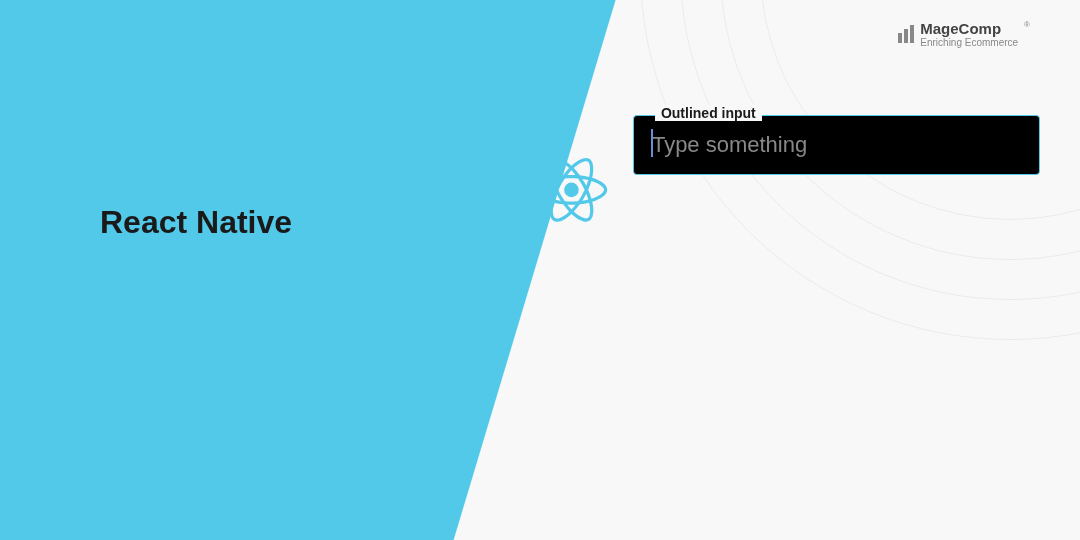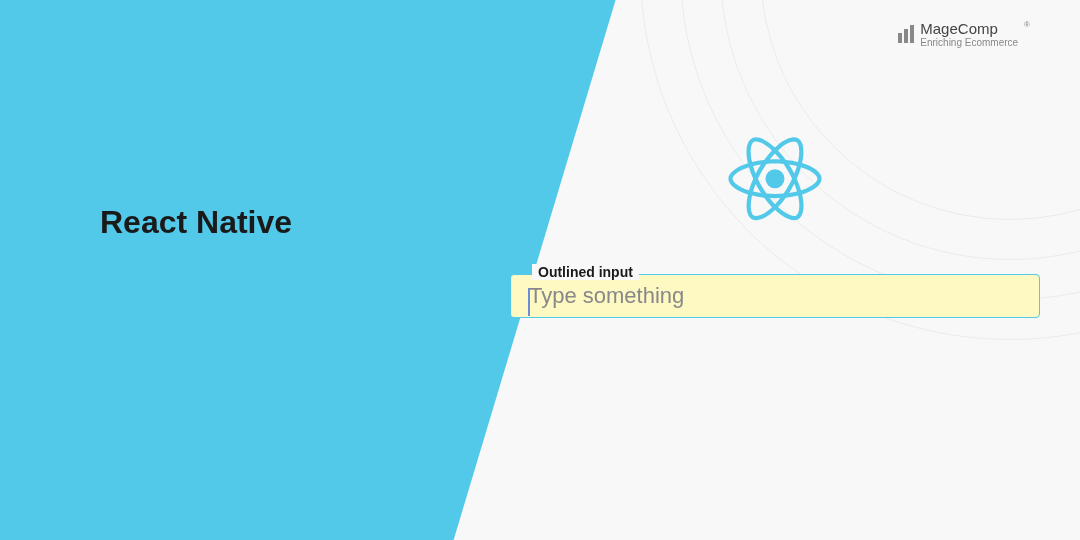--- a/index.html
+++ b/index.html
@@ -93,42 +93,42 @@
     }
     .bar1 { height: 10px; }
     .bar2 { height: 14px; }
     .bar3 { height: 18px; }
     .brand-text {
       display: flex;
       flex-direction: column;
     }
     .brand-name {
       font-size: 15px;
-      font-weight: 400;
+      font-weight: 700;
       color: #444;
     }
     .brand-tagline {
       font-size: 10px;
       color: #888;
     }
     .trademark {
       font-size: 8px;
       color: #888;
       align-self: flex-start;
     }
     
     .content-area {
       position: absolute;
       right: 40px;
-      top: 104px;
+      top: 115px;
       width: 530px;
       z-index: 2;
       display: flex;
-      flex-direction: column;
-      align-items: center;
+      flex-direction: row;
+      align-items: flex-start;
     }
     
     .react-logo {
       width: 160px;
       height: 150px;
       margin-bottom: 20px;
     }
     
     .input-wrapper {
       position: relative;
@@ -140,27 +140,27 @@
       left: 22px;
       background: #f8f8f8;
       padding: 0 6px;
       font-size: 14px;
       font-weight: 600;
       color: #1a1a1a;
       z-index: 2;
     }
     .outlined-input {
       width: 100%;
-      height: 44px;
+      height: 60px;
       border: 1.5px solid #53c9ea;
       border-radius: 4px;
       padding: 4px 18px;
       font-size: 22px;
       color: #777;
-      background: #fef9c3;
+      background: #000000;
       outline: none;
       font-family: inherit;
     }
     .outlined-input::placeholder {
       color: #888;
     }
     .cursor-indicator {
       position: absolute;
       left: 18px;
       top: 14px;

